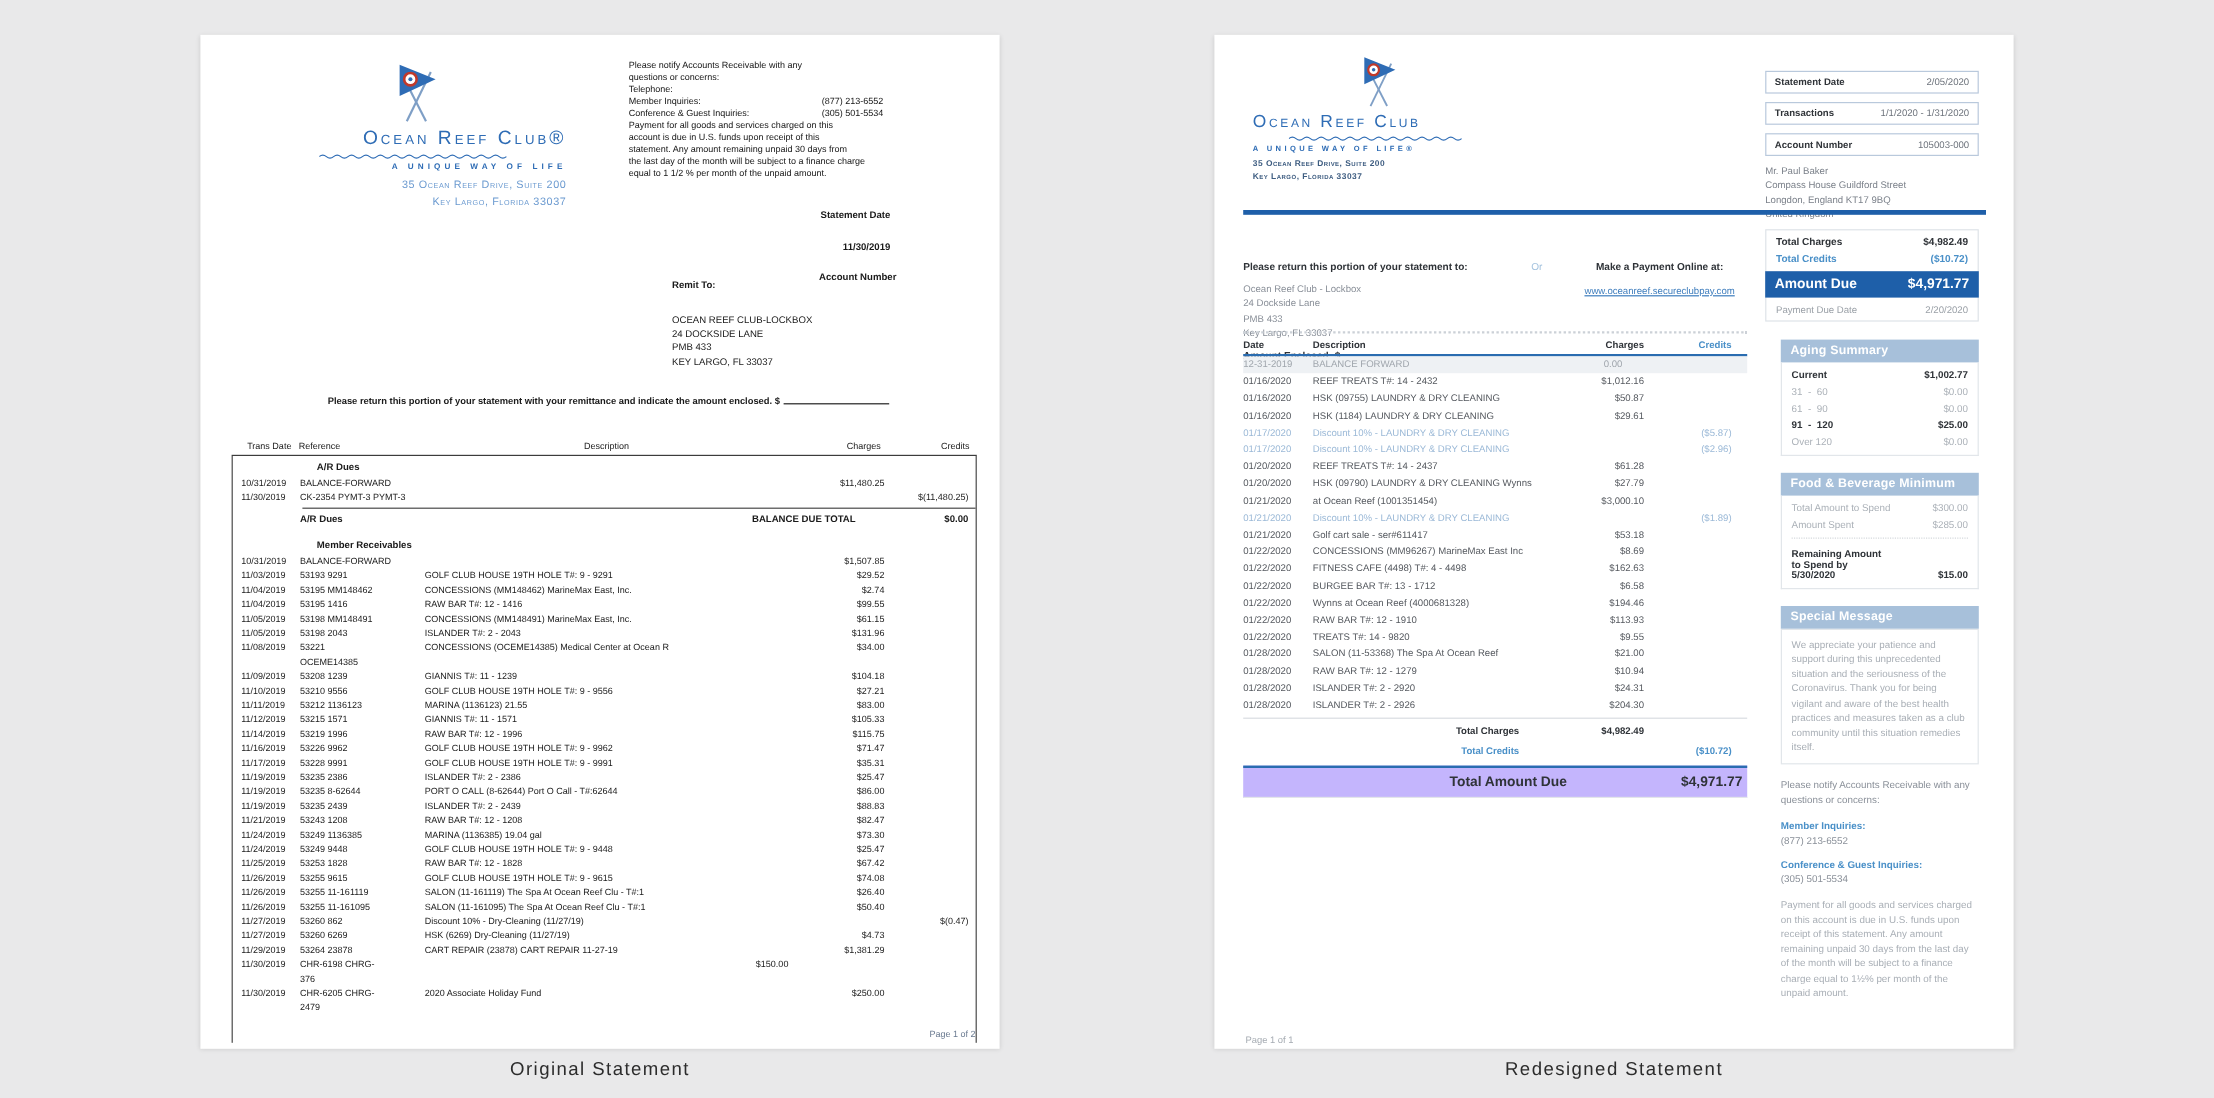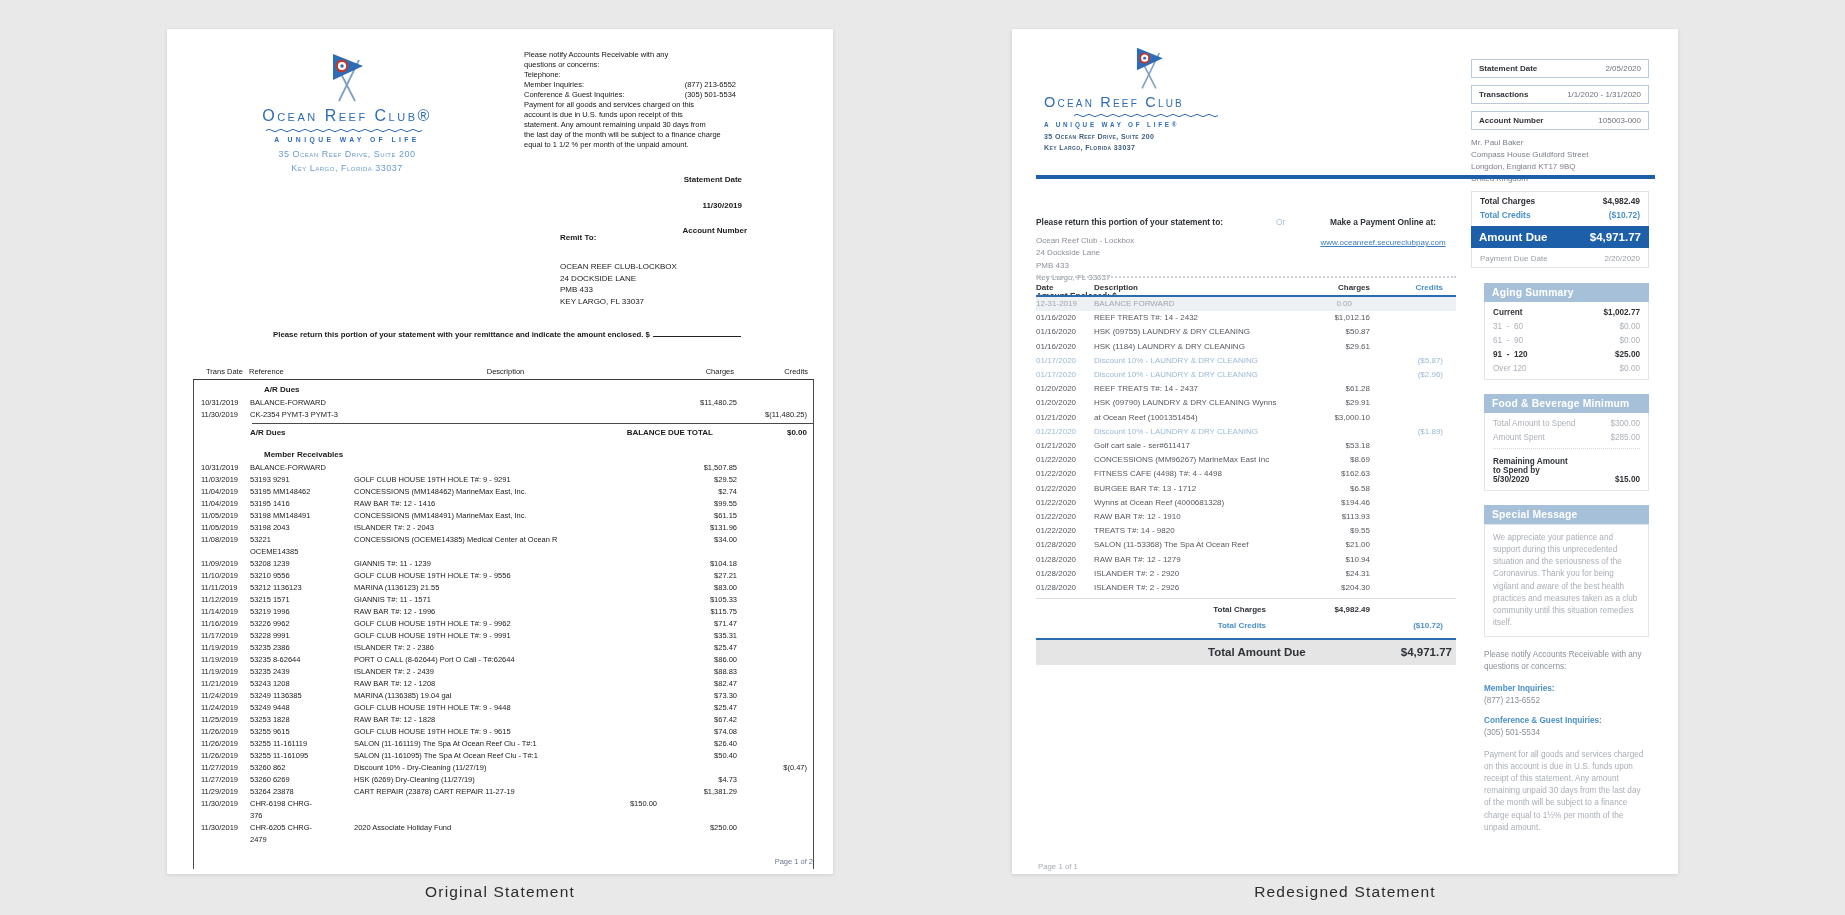--- a/index.html
+++ b/index.html
@@ -6,21 +6,21 @@
   html,body { width:1845px; height:915px; }
   body { background:#e9e9ea; font-family:"Liberation Sans", sans-serif; position:relative; overflow:hidden; color:#1a1a1a; }
   .pre { white-space:pre-line; }
   .b { font-weight:bold; }
   .card { position:absolute; top:29px; width:666px; height:845px; background:#fff; box-shadow:0 1px 4px rgba(0,0,0,.12); }
   #card-original { left:167px; }
   #card-redesign { left:1012px; }
   .caption { position:absolute; top:883px; width:666px; text-align:center; font-size:15.5px; letter-spacing:1.2px; color:#2c2c2c; }
 
   
-  .o-logo { position:absolute; left:55px; top:22px; width:250px; text-align:center; color:#2e6cb5; }
+  .o-logo { position:absolute; left:55px; top:22px; width:250px; text-align:right; color:#2e6cb5; }
   .o-name { font-size:16px; letter-spacing:2.5px; font-variant:small-caps; margin-top:2px; }
   .o-tag { font-size:6.8px; letter-spacing:3.4px; font-weight:bold; margin-top:3px; }
   .o-addr { font-size:9px; letter-spacing:.5px; color:#6b9ad0; margin-top:5px; line-height:1.5; font-variant:small-caps; }
   .o-notice { position:absolute; left:357px; top:21px; width:212px; font-size:7.5px; line-height:1.33; color:#151515; }
   .o-notice .pair { display:flex; justify-content:space-between; }
   .o-abs { position:absolute; font-size:8px; }
   .o-remit { position:absolute; left:393px; top:232px; font-size:8px; line-height:1.45; }
   .o-return { position:absolute; left:60px; top:300px; width:560px; text-align:center; font-weight:bold; font-size:7.8px; }
   .blank { display:inline-block; width:88px; border-bottom:1px solid #222; height:8px; margin-left:3px; }
   .o-table { position:absolute; left:26px; top:338px; width:621px; font-size:7.5px; }
@@ -80,21 +80,21 @@
   .r-row.bal .rc-ch { padding-right:18px; }
   .r-row.disc { color:#9bb9d7; }
   .r-sep { border-top:1px solid #d9dde1; margin-top:3px; }
   .r-trow { display:grid; grid-template-columns:1fr 80px 86px; line-height:16px; margin-left:58px; }
   .r-trow .t-l { text-align:right; padding-right:24px; font-weight:bold; }
   .r-trow .t-ch { text-align:right; font-weight:bold; }
   .r-trow .t-cr { text-align:right; padding-right:13px; font-weight:bold; }
   .r-tc { color:#2f3338; padding-top:3px; }
   .r-tcr { color:#4a90c8; }
   .r-tcr .t-l { color:#4a90c8; }
-  .r-due { display:flex; border-top:2.5px solid #2a6cb0; border-bottom:1px solid #e3e6ea; background:#e5e5e5; font-size:11.5px; font-weight:bold; color:#2f3338; line-height:24px; margin-top:4px; }
+  .r-due { display:flex; border-top:2.5px solid #2a6cb0; border-bottom:1px solid #e3e6ea; background:#c4b5fd; font-size:11.5px; font-weight:bold; color:#2f3338; line-height:24px; margin-top:4px; }
   .r-due .d-l { margin-left:172px; }
   .r-due .d-v { margin-left:auto; padding-right:4px; }
   .r-page { position:absolute; left:26px; top:833px; font-size:7.8px; color:#a5abb2; }
   .r-side { position:absolute; left:472px; top:254px; width:165px; font-size:8.2px; }
   .band { background:#a7c0da; color:#fff; font-weight:bold; font-size:10.3px; padding:4px 8px; letter-spacing:.2px; }
   .side-box { border:1px solid #e2e6ea; border-top:none; padding:3px 0 4px; }
   .side-row { display:flex; justify-content:space-between; padding:2.5px 8px; color:#abb1b8; white-space:pre; }
   .side-row.strong { color:#2f3338; font-weight:bold; }
   .side-gap { height:14px; }
   .fnb-div { border-top:1px dotted #d5d9dd; margin:4px 8px; }
@@ -531,21 +531,21 @@
         </div>
         <div class="r-row">
           <div class="rc-date">01/20/2020</div>
           <div class="rc-desc">REEF TREATS T#: 14 - 2437</div>
           <div class="rc-ch">$61.28</div>
           <div class="rc-cr"></div>
         </div>
         <div class="r-row">
           <div class="rc-date">01/20/2020</div>
           <div class="rc-desc">HSK (09790) LAUNDRY &amp; DRY CLEANING Wynns</div>
-          <div class="rc-ch">$29.91</div>
+          <div class="rc-ch">$27.79</div>
           <div class="rc-cr"></div>
         </div>
         <div class="r-row">
           <div class="rc-date">01/21/2020</div>
           <div class="rc-desc">at Ocean Reef (1001351454)</div>
           <div class="rc-ch">$3,000.10</div>
           <div class="rc-cr"></div>
         </div>
         <div class="r-row disc">
           <div class="rc-date">01/21/2020</div>

